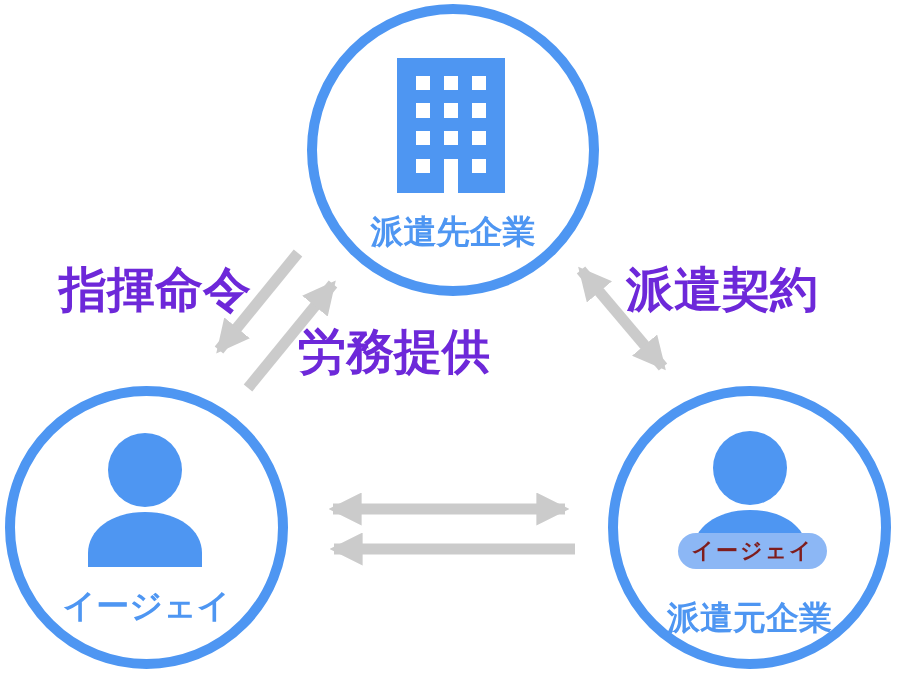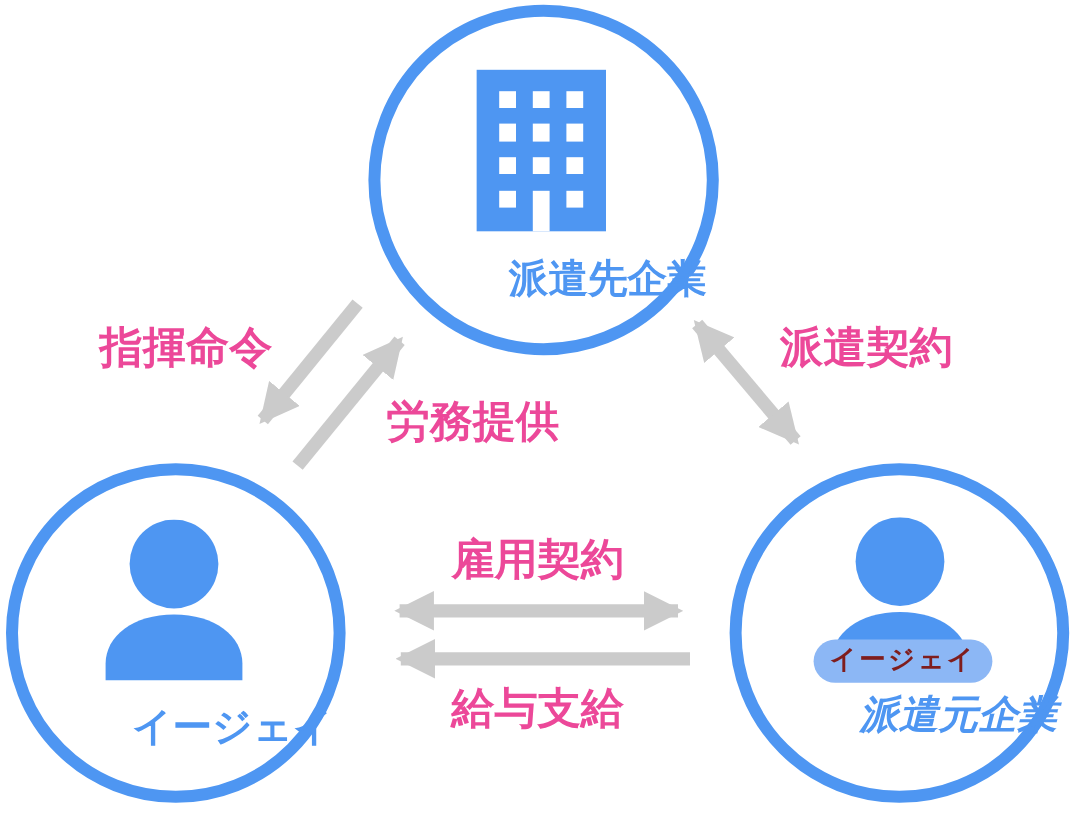--- a/index.html
+++ b/index.html
@@ -12,35 +12,35 @@
     border:10px solid #4e96f2; border-radius:50%; background:#ffffff;
   }
   .node-client  { left:307px; top:4px;   width:292px; height:292px; }
   .node-staff   { left:5px;   top:386px; width:283px; height:283px; }
   .node-agency  { left:608px; top:386px; width:283px; height:283px; }
   .node-icon { position:absolute; }
   .icon-building { left:80px; top:44px; width:108px; height:135px; }
   .icon-person-staff  { left:70px; top:37px; width:120px; height:134px; }
   .icon-person-agency { left:72px; top:35px; width:120px; height:134px; }
   .node-label {
-    position:absolute; left:0; right:0; text-align:right;
+    position:absolute; left:0; right:0; text-align:center;
     font-weight:bold; font-size:33px; color:#4e96f2; white-space:nowrap;
   }
   .label-client { top:196px; }
   .label-staff  { top:188px; }
-  .label-agency { top:178px;font-style:italic; }
+  .label-agency { top:200px; }
   .badge {
     position:absolute; left:60px; top:137px; width:149px; height:36px;
     border-radius:18px; background:#8cb7f5;
     color:#7f1d1d; font-weight:bold; font-size:22px; line-height:36px;
     text-align:center; letter-spacing:2px;
   }
   .rel-label {
     position:absolute; transform:translate(-50%,-50%);
-    font-size:36px; font-weight:bold; color:#ec4899; white-space:nowrap;
+    font-size:48px; font-weight:bold; color:#6d28d9; white-space:nowrap;
   }
   .rl-command  { left:155px; top:290px; }
   .rl-labor    { left:394px; top:352px; }
   .rl-dispatch { left:722px; top:290px; }
   .rl-employ   { left:448px; top:467px; }
   .rl-salary   { left:448px; top:591px; }
   .arrows { position:absolute; left:0; top:0; pointer-events:none; }
 </style>
 </head>
 <body>
@@ -101,16 +101,14 @@
         <path d="M 60 79 C 26 79 3 97 3 120 L 3 134 L 117 134 L 117 120 C 117 97 94 79 60 79 Z"></path>
       </g>
     </svg>
     <div class="badge">イージェイ</div>
     <div class="node-label label-agency">派遣元企業</div>
   </div>
 
   <div class="rel-label rl-command">指揮命令</div>
   <div class="rel-label rl-labor">労務提供</div>
   <div class="rel-label rl-dispatch">派遣契約</div>
-  <div class="rel-label rl-employ">雇用契約</div>
-  <div class="rel-label rl-salary">給与支給</div>
 
 </div>
 
 </body></html>

